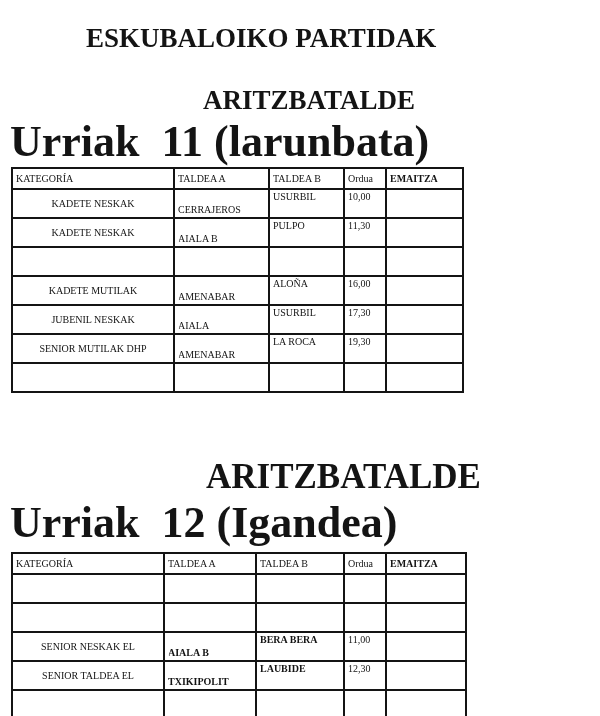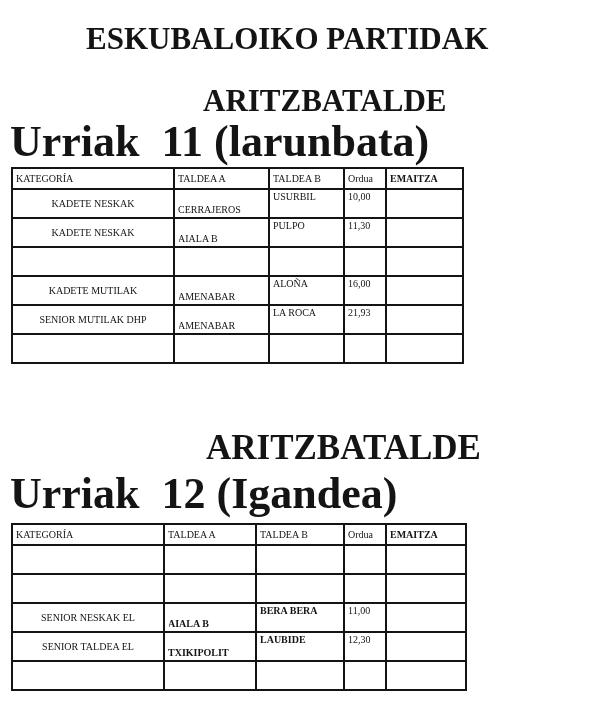--- a/index.html
+++ b/index.html
@@ -14,21 +14,21 @@
     color: #141414;
     font-family: "Liberation Serif", "DejaVu Serif", serif;
   }
   .doc {
     position: relative;
     width: 600px;
     height: 716px;
   }
   .main-title {
     margin: 15px 0 0 0;
-    font-size: 31px;
+    font-size: 27px;
     font-weight: bold;
     line-height: 47px;
     white-space: pre;
   }
   .title-line1 { margin-left: 86px; }
   .title-line2 { margin-left: 203px; }
   .section2-title {
     margin: 60px 0 0 206px;
     font-size: 35px;
     font-weight: bold;
@@ -126,24 +126,31 @@
           <td class="c4"></td>
         </tr>
         <tr>
           <td class="c0">KADETE MUTILAK</td>
           <td class="c1">AMENABAR</td>
           <td class="c2">ALOÑA</td>
           <td class="c3">16,00</td>
           <td class="c4"></td>
         </tr>
         <tr>
+          <td class="c0">JUBENIL NESKAK</td>
+          <td class="c1">AIALA</td>
+          <td class="c2">USURBIL</td>
+          <td class="c3">17,30</td>
+          <td class="c4"></td>
+        </tr>
+        <tr>
           <td class="c0">SENIOR MUTILAK DHP</td>
           <td class="c1">AMENABAR</td>
           <td class="c2">LA ROCA</td>
-          <td class="c3">21,93</td>
+          <td class="c3">19,30</td>
           <td class="c4"></td>
         </tr>
         <tr>
           <td class="c0"></td>
           <td class="c1"></td>
           <td class="c2"></td>
           <td class="c3"></td>
           <td class="c4"></td>
         </tr>
       </tbody>

